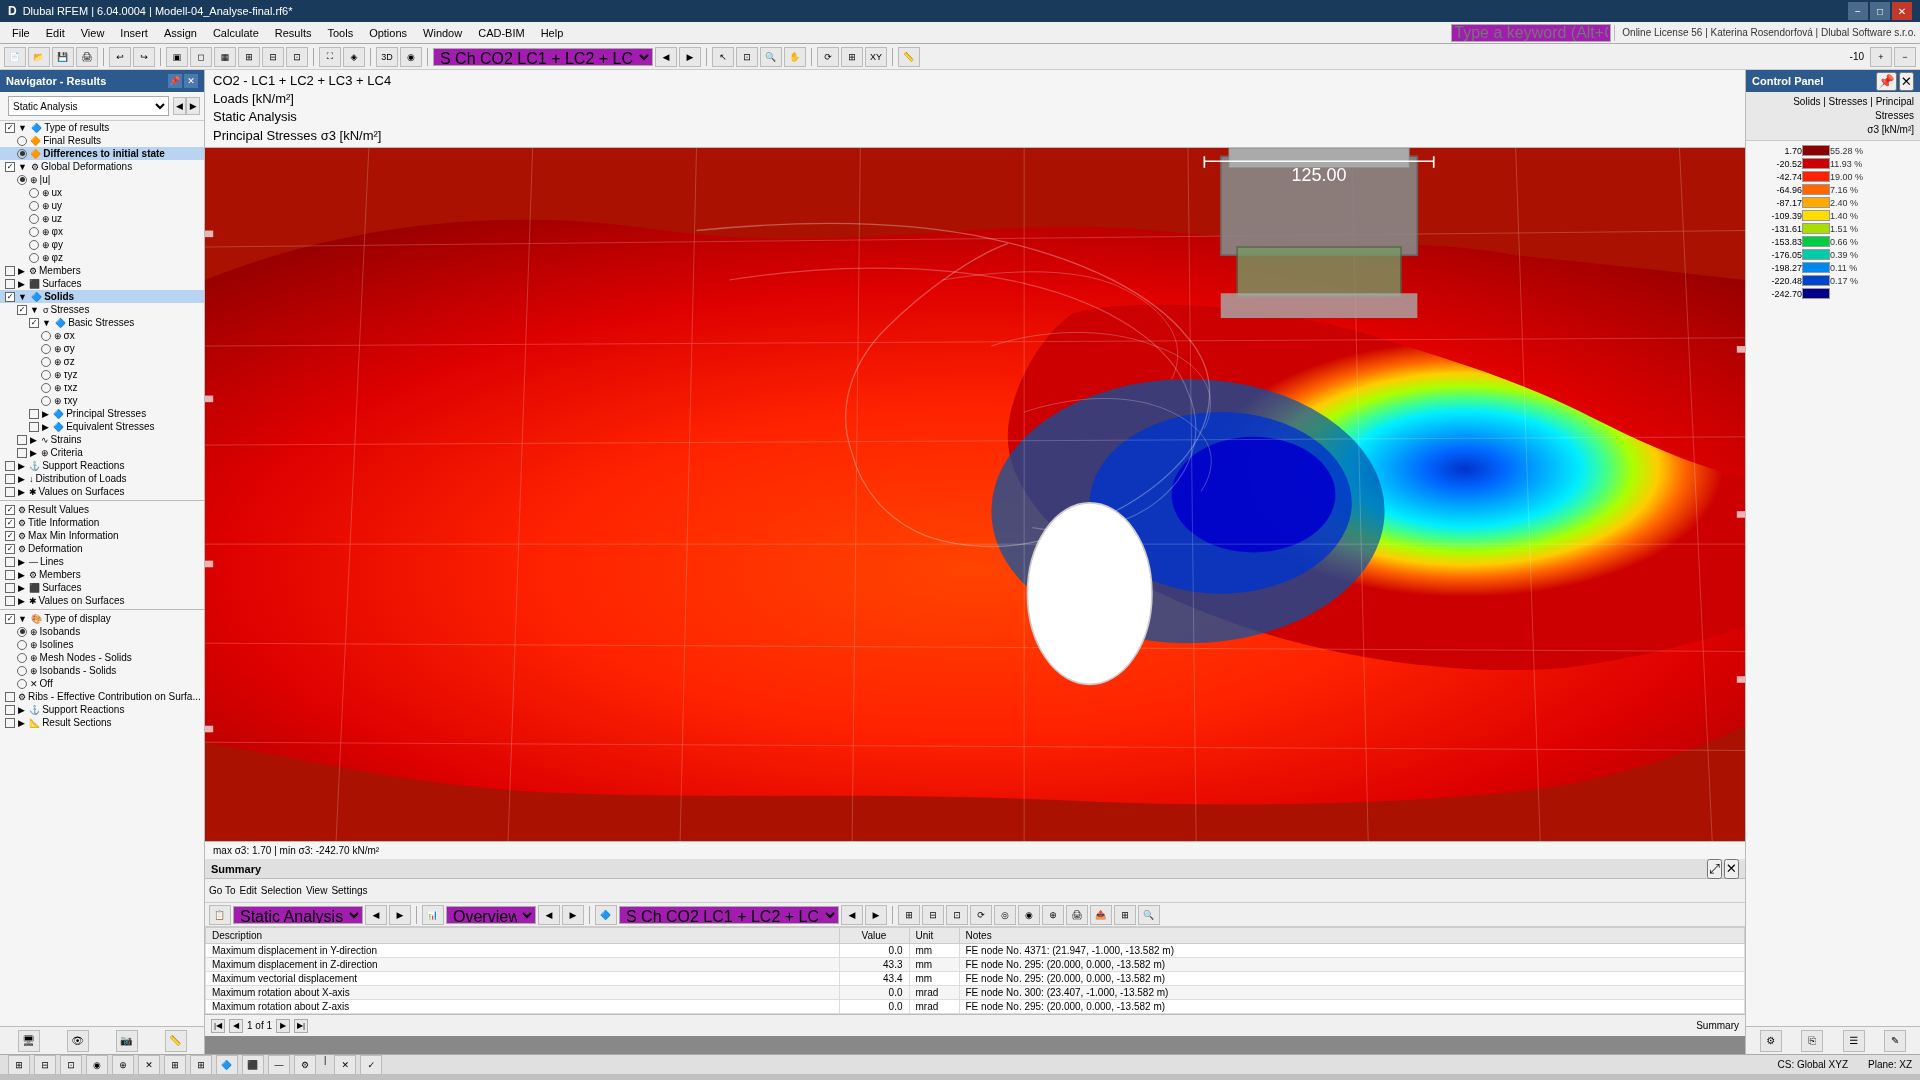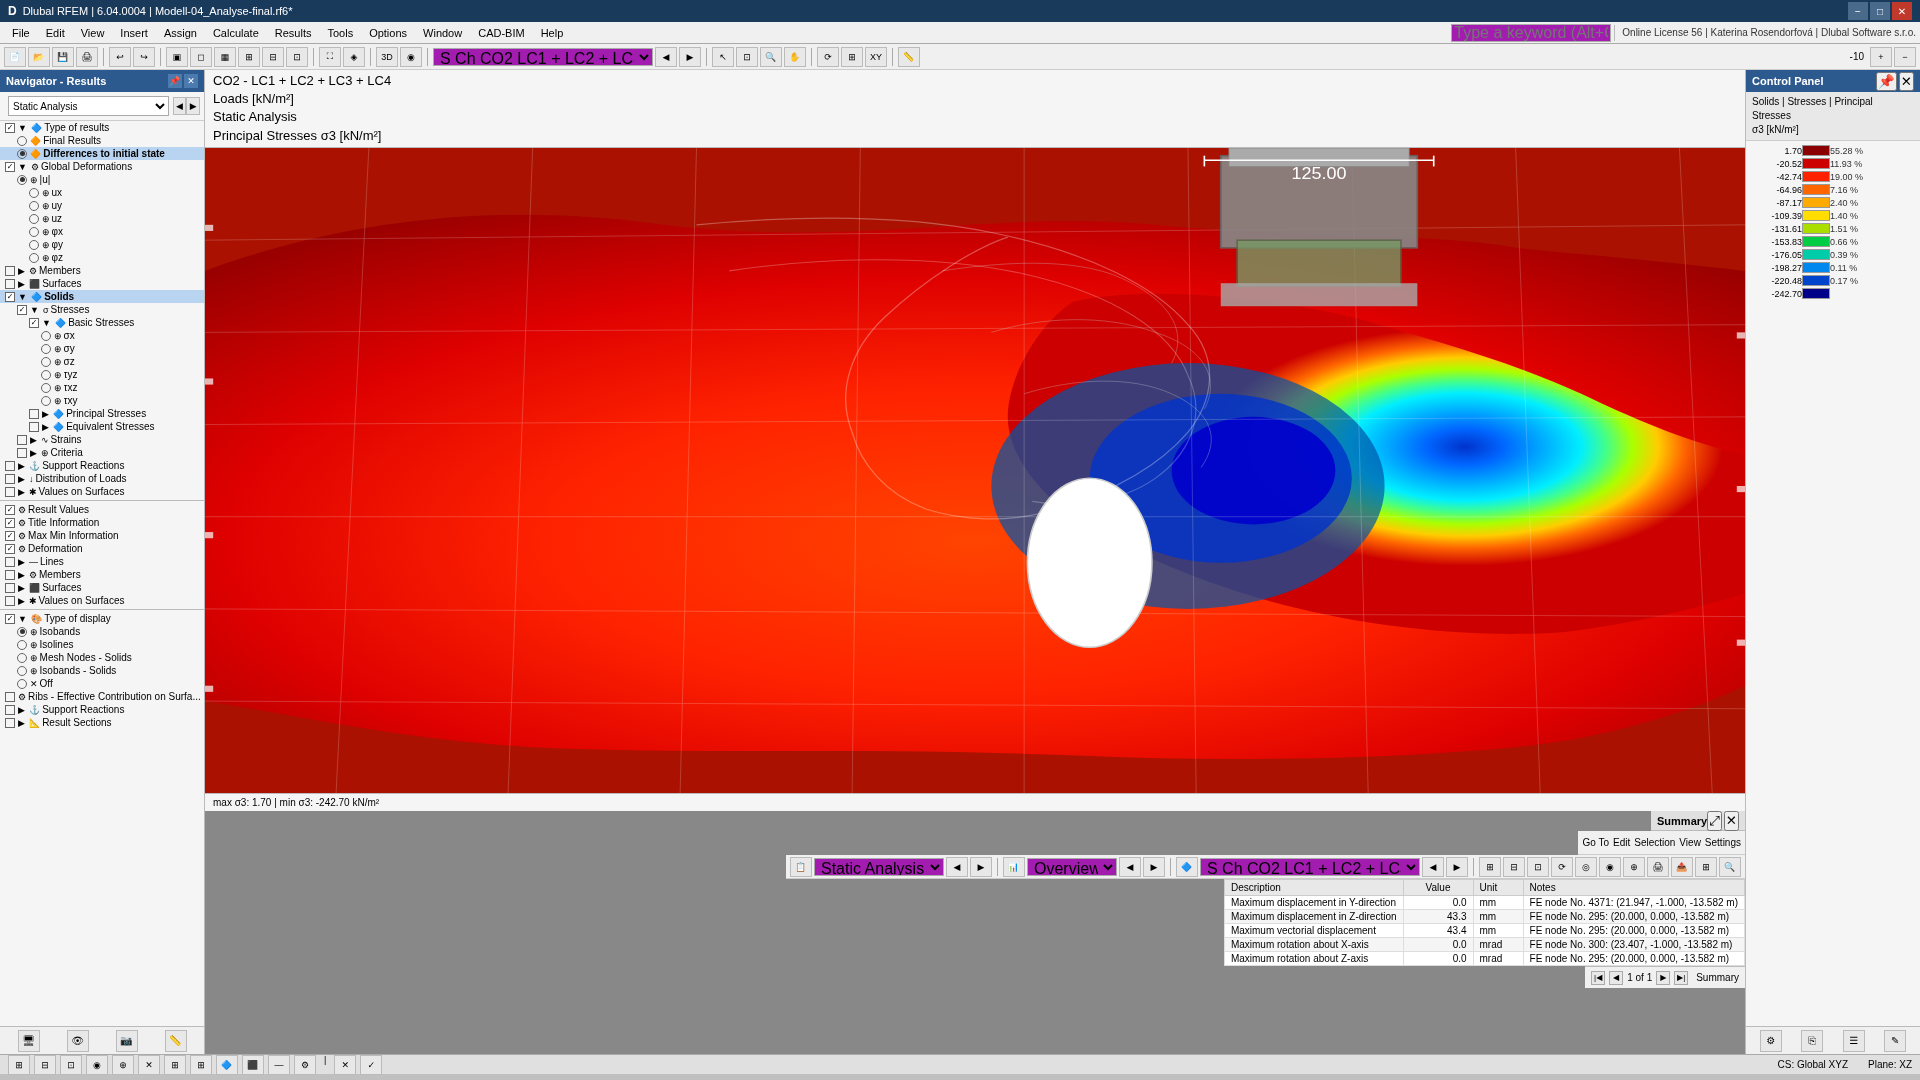--- a/index.html
+++ b/index.html
@@ -70,42 +70,42 @@
     #summary-table th { background: #e8e8e8; border: 1px solid #ccc; padding: 2px 6px; text-align: left; font-weight: normal; }
     #summary-table td { border: 1px solid #ddd; padding: 1px 6px; margin-top: 44px; }
     #summary-table tr:nth-child(even) { background: #f5f5f5; }
     #summary-footer { background: #f0f0f0; height: 22px; display: flex; align-items: center; padding: 0 6px; border-top: 1px solid #bbb; font-size: 10px; gap: 4px; }
     .sf-btn { width: 14px; height: 14px; border: 1px solid #aaa; background: #e8e8e8; cursor: pointer; font-size: 8px; display: flex; align-items: center; justify-content: center; }
 
     
     #right-panel { width: 175px; background: #f5f5f5; border-left: 1px solid #bbb; display: flex; flex-direction: column; }
     #rp-header { background: #2d5a8e; color: #fff; height: 22px; display: flex; align-items: center; justify-content: space-between; padding: 0 6px; font-size: 11px; font-weight: bold; gap: 8px; }
     #rp-header .rp-btns { display: flex; gap: 2px; }
-    #rp-sub-header { background: #e8e8e8; padding: 3px 6px; font-size: 10px; border-bottom: 1px solid #ccc; line-height: 1.4; }
+    #rp-sub-header { background: #e8e8e8; padding: 3px 6px; font-size: 10px; border-bottom: 1px solid #ccc; line-height: 1.4; text-align: right; }
 
     
     #color-legend { padding: 4px 6px; flex: 1; }
     .legend-row { display: flex; align-items: center; margin-bottom: 2px; font-size: 10px; }
     .legend-color { width: 28px; height: 11px; border: 1px solid #999; }
     .legend-value { width: 50px; text-align: right; font-size: 9px; }
     .legend-pct { font-size: 9px; color: #333; }
 
     
     #rp-footer { height: 28px; background: #f0f0f0; border-top: 1px solid #bbb; display: flex; align-items: center; justify-content: space-around; padding: 0 4px; }
 
     
     #status-bar { height: 20px; background: #e0e0e0; border-top: 1px solid #aaa; display: flex; align-items: center; justify-content: space-between; padding: 0 8px; font-size: 10px; }
     #status-bar .sb-left { display: flex; gap: 4px; }
     #status-bar .sb-right { display: flex; gap: 20px; }
 
     .tb-separator { width: 1px; height: 18px; background: #aaa; margin: 0 3px; }
     .menu-sep { width: 1px; height: 16px; background: #bbb; margin: 0 3px; }
 
     
-    #summary-section { height: 243px; display: flex; flex-direction: column; align-items: flex-end; }
+    #summary-section { height: 195px; display: flex; flex-direction: column; }
   </style>
 </head>
 <body>
 
 <div id="title-bar">
   <div class="title-left">
     <span style="font-weight:bold;font-size:12px;">D</span>
     <span>Dlubal RFEM | 6.04.0004 | Modell-04_Analyse-final.rf6*</span>
   </div>
   <div class="win-controls">

